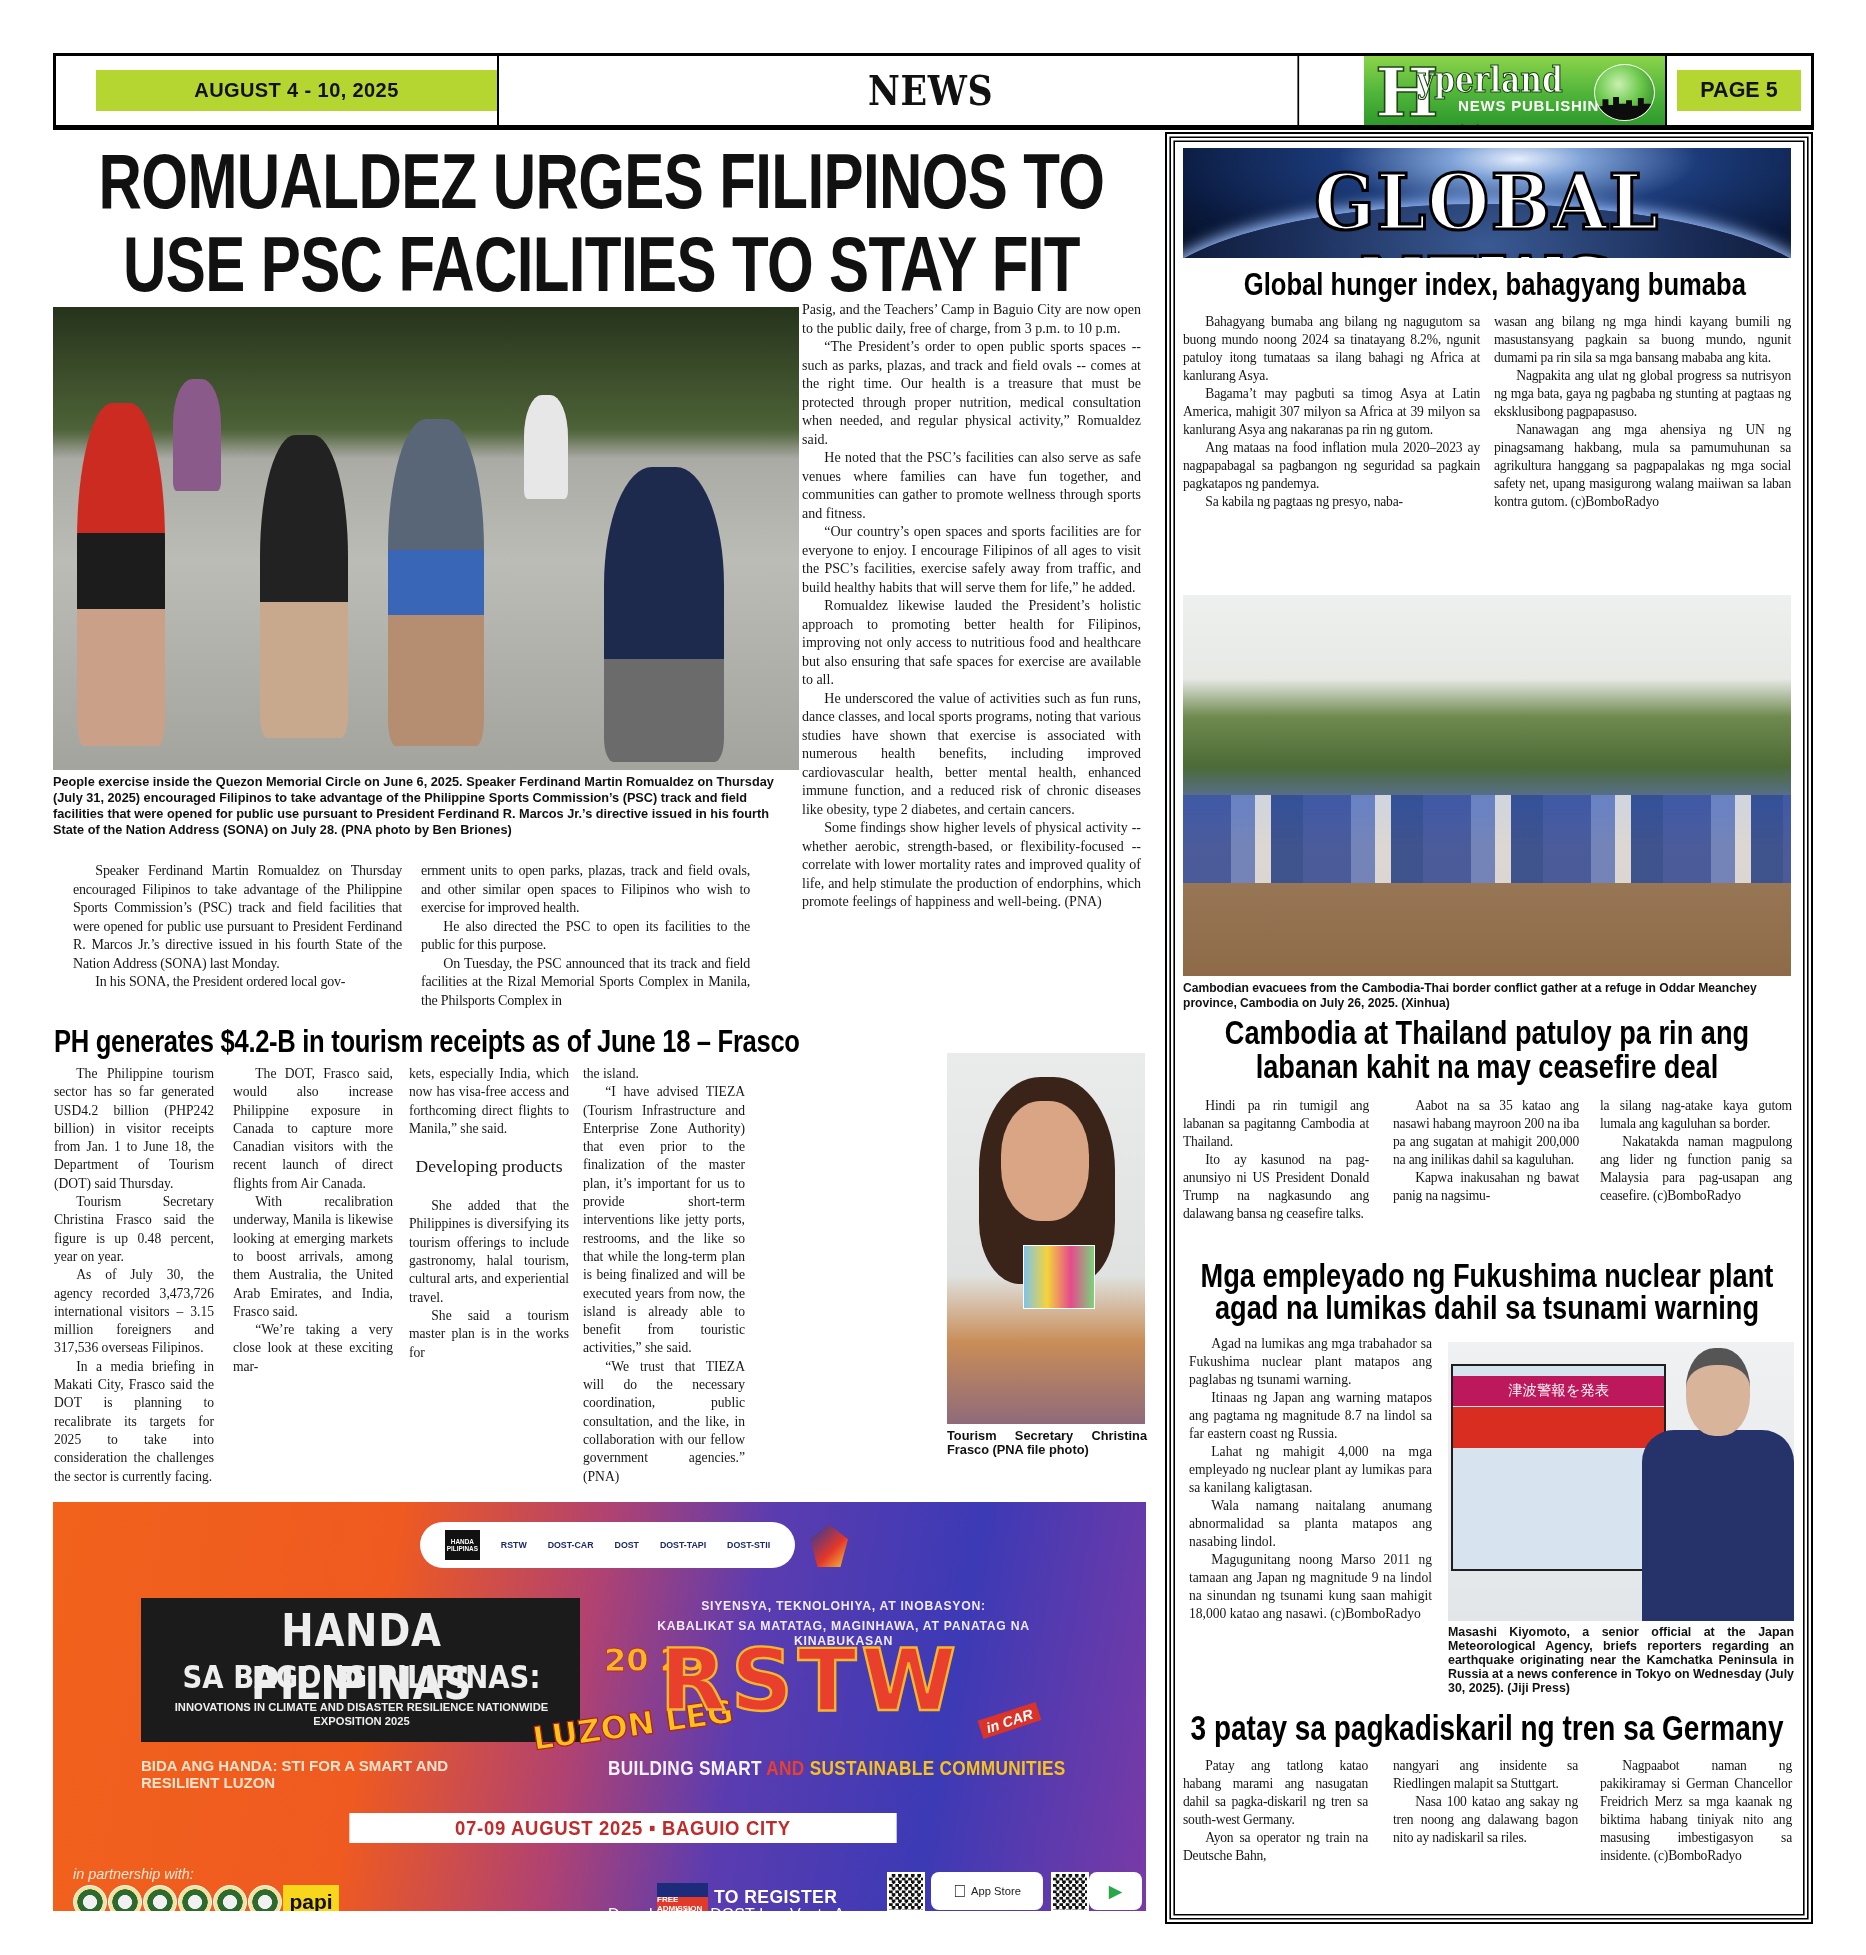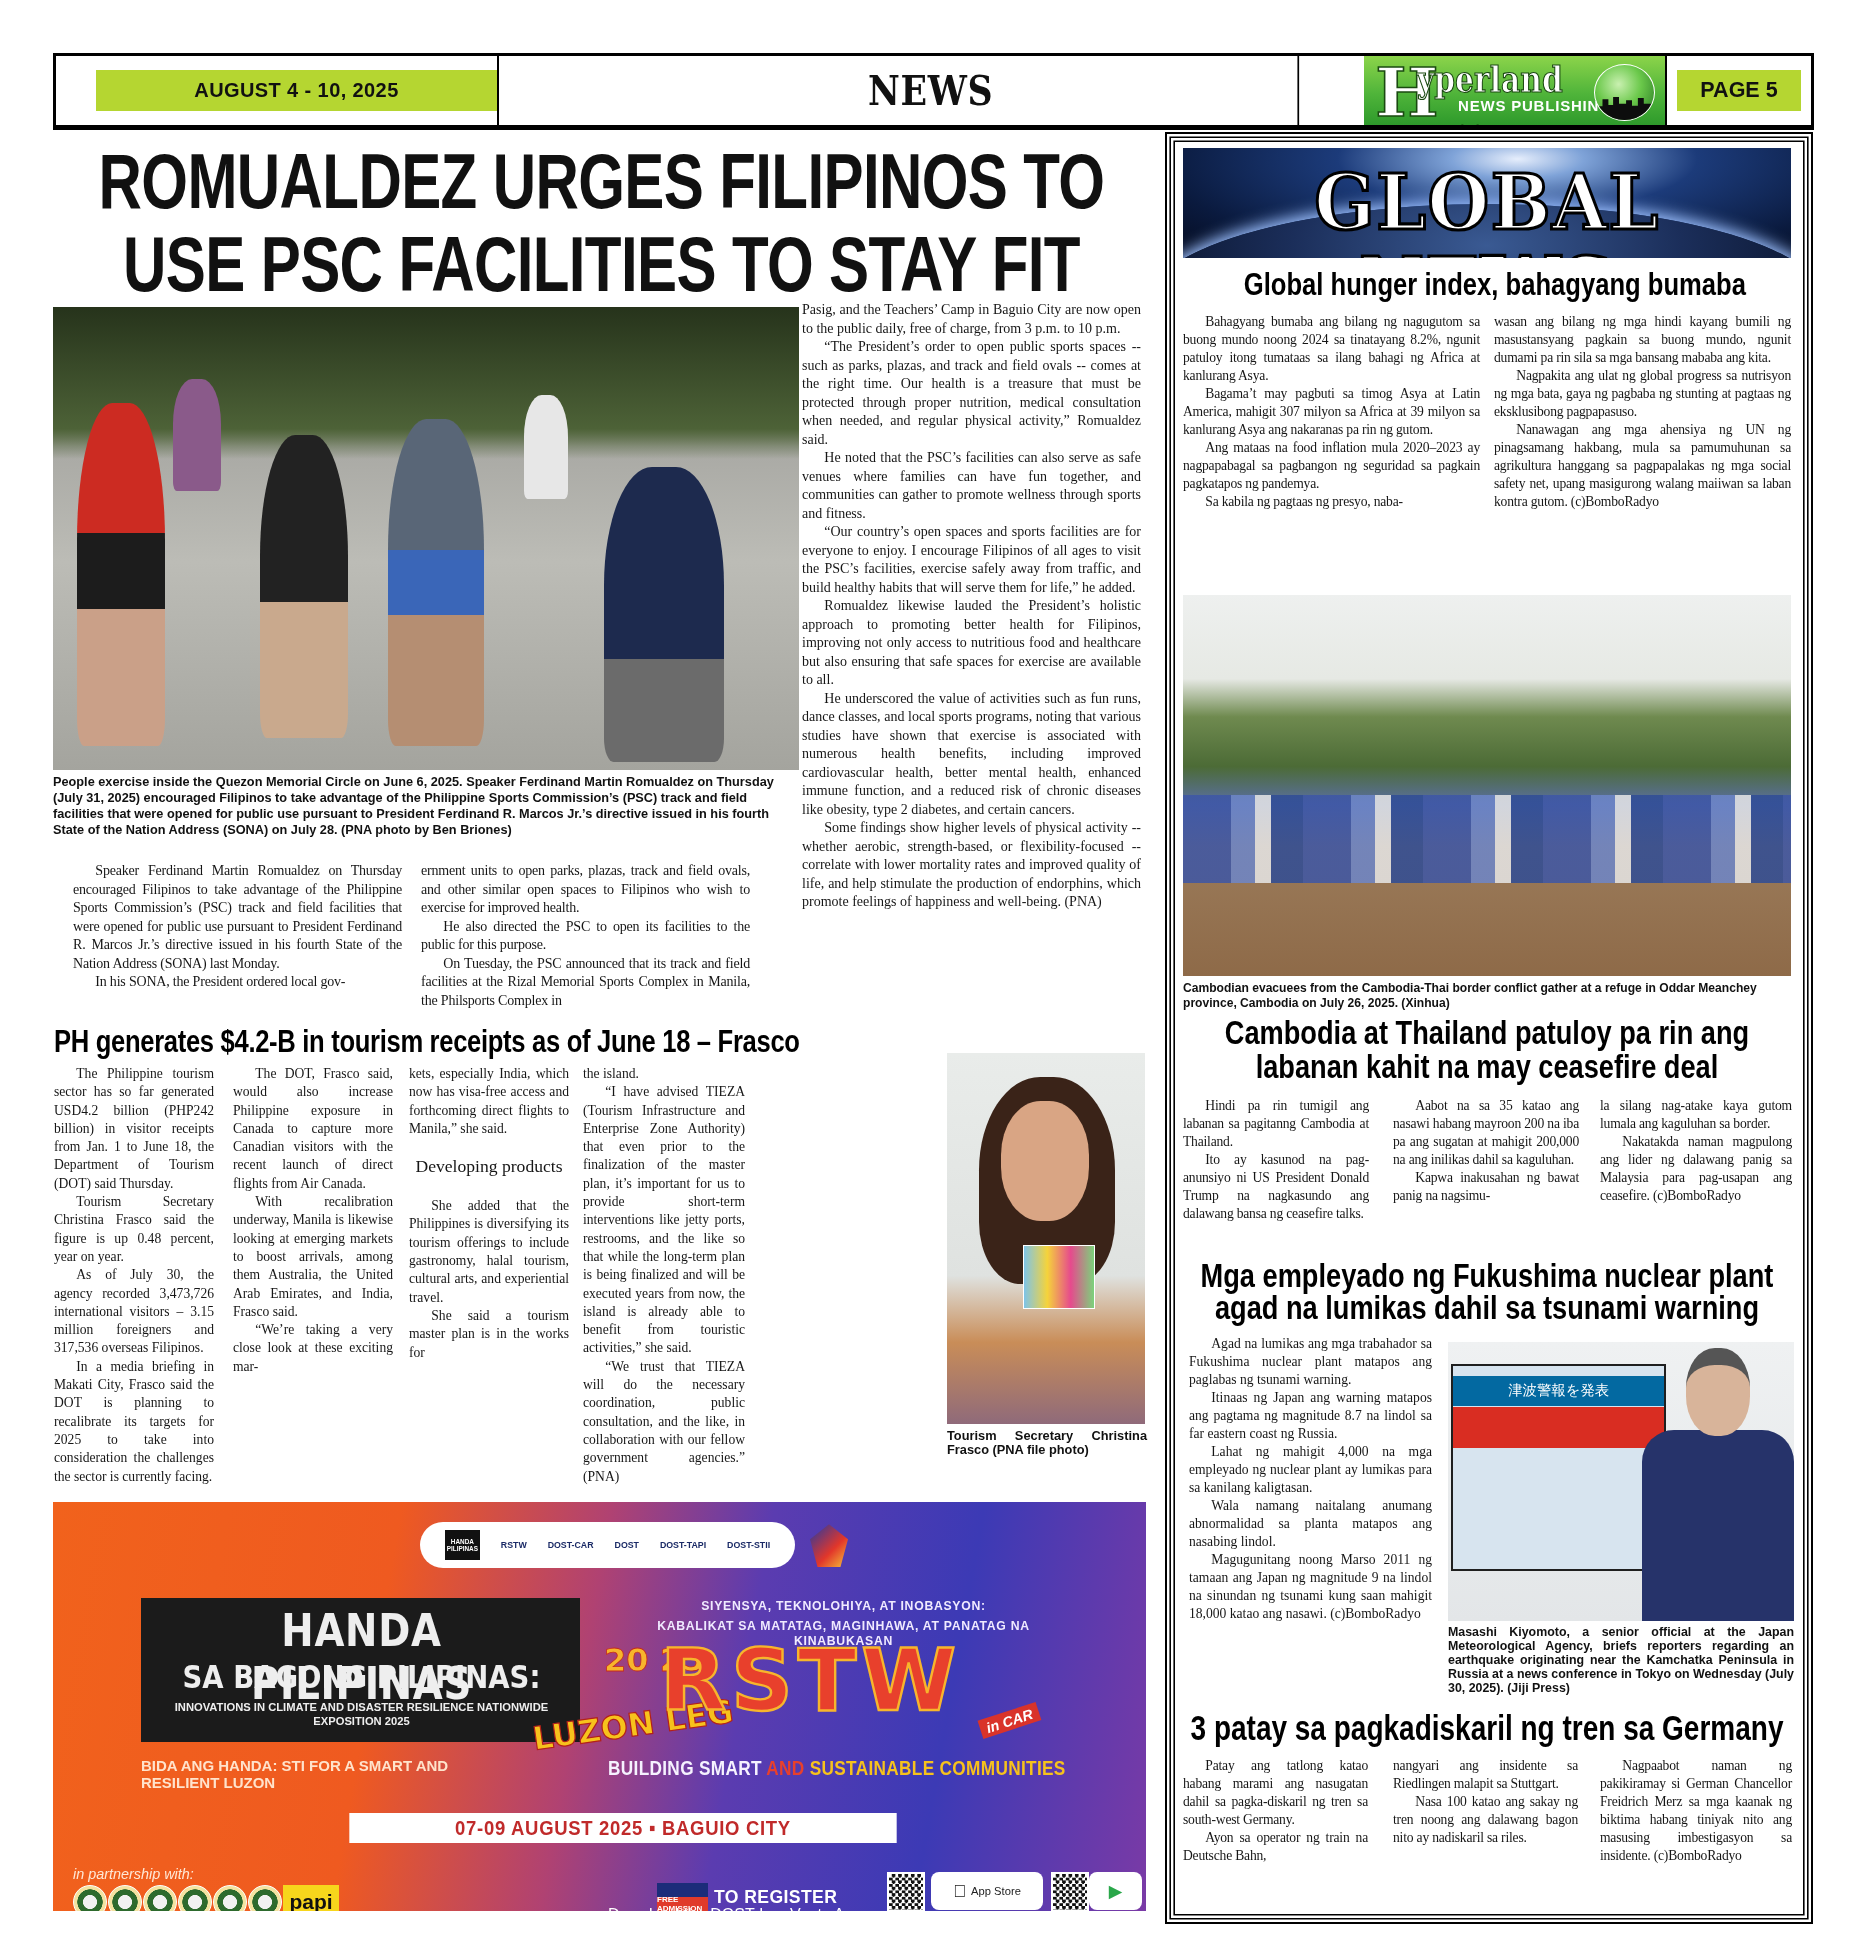--- a/index.html
+++ b/index.html
@@ -42,21 +42,21 @@
     background: linear-gradient(180deg,#e9ecea 0%,#dfe2e0 60%,#c98d58 78%,#8f6a7a 100%); }
   .photo-frasco .hair { position: absolute; left: 32px; top: 24px; width: 136px; height: 207px; border-radius: 45% 45% 30% 30%; background: #3a2318; }
   .photo-frasco .face { position: absolute; left: 54px; top: 48px; width: 88px; height: 120px; border-radius: 45%; background: #d9a584; }
   .photo-frasco .mic { position: absolute; left: 76px; top: 192px; width: 72px; height: 64px; background: linear-gradient(90deg,#7ec4e8,#f5d33b,#e64a8d,#7bd37b); border: 1.6px solid #fff; }
   .photo-camb { left: 1183px; top: 595px; width: 608px; height: 381px;
     background: linear-gradient(180deg,#eef0ef 0%,#e6e9e4 22%,#6f8a4f 32%,#4c6b36 45%,#5a6fa3 55%,#9b7b5a 66%,#8e6a48 100%); }
   .photo-camb .tents { position: absolute; left: 0; right: 0; top: 200px; height: 88px;
     background: repeating-linear-gradient(90deg,#3d56a6 0 48px,#6d86c9 48px 72px,#e7e7e7 72px 88px,#2f4c96 88px 120px); opacity: .85; }
   .photo-japan { left: 1448px; top: 1342px; width: 346px; height: 279px; background: linear-gradient(180deg,#eff1f2,#e3e6e8); }
   .photo-japan .screen { position: absolute; left: 3.2px; top: 22.3px; width: 215px; height: 207px; background: #d7e4ef; border: 2.4px solid #1f1f1f; }
-  .photo-japan .screen .bar1 { position: absolute; left: 0; right: 0; top: 9.6px; height: 30px; background: #0369a1; color: #fff; font-size: 14.4px; font-family: Liberation Sans, sans-serif; display: flex; align-items: center; justify-content: center; }
+  .photo-japan .screen .bar1 { position: absolute; left: 0; right: 0; top: 9.6px; height: 30px; background: #be185d; color: #fff; font-size: 14.4px; font-family: Liberation Sans, sans-serif; display: flex; align-items: center; justify-content: center; }
   .photo-japan .screen .bar2 { position: absolute; left: 0; right: 0; top: 41px; height: 41px; background: #d92d22; }
   .photo-japan .man { position: absolute; right: 0; top: 0; width: 152px; height: 279px; }
   .photo-japan .man .head { position: absolute; left: 44px; top: 6.4px; width: 64px; height: 88px; border-radius: 45%; background: #d8b49a; border-top: 17.6px solid #555; }
   .photo-japan .man .body { position: absolute; left: 0; top: 88px; width: 152px; height: 192px; background: #26336a; border-radius: 32px 32px 0 0; }
 
   .cap { position: absolute; font-family: "Liberation Sans", sans-serif; font-weight: 700; color: #111; }
   .cap-run { left: 53px; top: 774px; width: 746px; font-size: 13.7px; line-height: 16px; transform: scaleX(0.93); transform-origin: left; width: 802px; }
   .cap-frasco { left: 947px; top: 1429px; width: 200px; font-size: 12.8px; line-height: 14.4px; text-align: justify; }
   .cap-camb { left: 1183px; top: 980px; width: 638px; font-size: 13px; line-height: 15px; transform: scaleX(0.93); transform-origin: left; }
   .cap-japan { left: 1448px; top: 1625px; width: 346px; font-size: 12.4px; line-height: 14px; text-align: justify; }
@@ -254,21 +254,21 @@
 <div class="col g-col c-c1">
   <p>Hindi pa rin tumigil ang labanan sa pagitanng Cambodia at Thailand.</p>
   <p>Ito ay kasunod na pag-anunsiyo ni US President Donald Trump na nagkasundo ang dalawang bansa ng ceasefire talks.</p>
 </div>
 <div class="col g-col c-c2">
   <p>Aabot na sa 35 katao ang nasawi habang mayroon 200 na iba pa ang sugatan at mahigit 200,000 na ang inilikas dahil sa kaguluhan.</p>
   <p>Kapwa inakusahan ng bawat panig na nagsimu-</p>
 </div>
 <div class="col g-col c-c3">
   <p class="noind">la silang nag-atake kaya gutom lumala ang kaguluhan sa border.</p>
-  <p>Nakatakda naman magpulong ang lider ng dalawang panig sa Malaysia para pag-usapan ang ceasefire. (c)BomboRadyo</p>
+  <p>Nakatakda naman magpulong ang lider ng function panig sa Malaysia para pag-usapan ang ceasefire. (c)BomboRadyo</p>
 </div>
 
 <h3 class="gh gh-fuku">Mga empleyado ng Fukushima nuclear plant agad na lumikas dahil sa tsunami warning</h3>
 <div class="col c-f1">
   <p>Agad na lumikas ang mga trabahador sa Fukushima nuclear plant matapos ang paglabas ng tsunami warning.</p>
   <p>Itinaas ng Japan ang warning matapos ang pagtama ng magnitude 8.7 na lindol sa far eastern coast ng Russia.</p>
   <p>Lahat ng mahigit 4,000 na mga empleyado ng nuclear plant ay lumikas para sa kanilang kaligtasan.</p>
   <p>Wala namang naitalang anumang abnormalidad sa planta matapos ang nasabing lindol.</p>
   <p>Magugunitang noong Marso 2011 ng tamaan ang Japan ng magnitude 9 na lindol na sinundan ng tsunami kung saan mahigit 18,000 katao ang nasawi. (c)BomboRadyo</p>
 </div>

